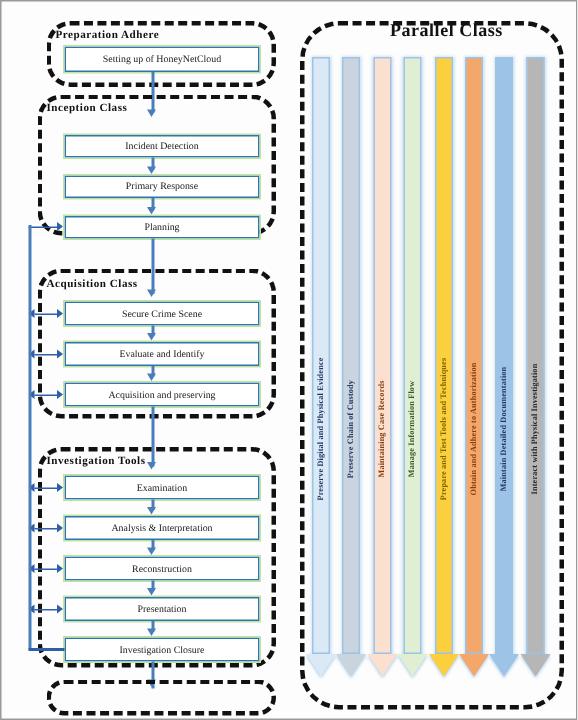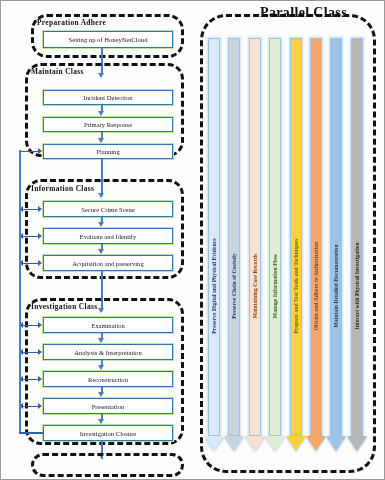--- a/index.html
+++ b/index.html
@@ -117,40 +117,40 @@
 <div id="page">
 
   <div class="class-box" style="left:30px;top:13px;width:153px;height:44px;"></div>
   <div class="class-title" style="left:36px;top:17px;">Preparation  Adhere</div>
   <div class="pbox" style="left:42px;top:30px;width:130px;height:17px;">Setting up of HoneyNetCloud</div>
 
   <div class="vline" style="left:100px;top:47px;height:27px;"></div>
   <div class="arrow-down" style="left:97.2px;top:72px;"></div>
 
   <div class="class-box" style="left:24px;top:62px;width:159px;height:94px;"></div>
-  <div class="class-title" style="left:30px;top:66px;">Maintain  Class</div>
+  <div class="class-title" style="left:30px;top:66px;">Inception  Class</div>
 
   <div class="pbox" style="left:42px;top:89px;width:130px;height:15px;">Incident Detection</div>
   <div class="vline" style="left:100px;top:104px;height:8px;"></div>
   <div class="arrow-down" style="left:97.2px;top:110px;"></div>
 
   <div class="pbox" style="left:42px;top:116px;width:130px;height:15px;">Primary Response</div>
   <div class="vline" style="left:100px;top:131px;height:8px;"></div>
   <div class="arrow-down" style="left:97.2px;top:137px;"></div>
 
   <div class="pbox" style="left:42px;top:143px;width:130px;height:15px;">Planning</div>
 
   <div class="hline" style="left:18px;top:149.5px;width:20px;"></div>
   <div class="arrow-right" style="left:37px;top:147px;"></div>
 
   <div class="vline" style="left:100px;top:158px;height:37px;"></div>
   <div class="arrow-down" style="left:97.2px;top:192px;"></div>
 
   <div class="class-box" style="left:24px;top:178px;width:159px;height:100px;"></div>
-  <div class="class-title" style="left:30px;top:183px;">Information  Class</div>
+  <div class="class-title" style="left:30px;top:183px;">Acquisition  Class</div>
 
   <div class="pbox" style="left:42px;top:200px;width:130px;height:16px;">Secure  Crime  Scene</div>
   <div class="hline" style="left:22px;top:207.5px;width:16px;"></div>
   <div class="arrow-right" style="left:37px;top:205px;"></div>
   <div class="arrow-left" style="left:18px;top:205px;"></div>
 
   <div class="vline" style="left:100px;top:216px;height:7px;"></div>
   <div class="arrow-down" style="left:97.2px;top:221px;"></div>
 
   <div class="pbox" style="left:42px;top:227px;width:130px;height:16px;">Evaluate and Identify</div>
@@ -163,21 +163,21 @@
 
   <div class="pbox" style="left:42px;top:254px;width:130px;height:16px;">Acquisition and preserving</div>
   <div class="hline" style="left:22px;top:261.5px;width:16px;"></div>
   <div class="arrow-right" style="left:37px;top:259px;"></div>
   <div class="arrow-left" style="left:18px;top:259px;"></div>
 
   <div class="vline" style="left:100px;top:270px;height:40px;"></div>
   <div class="arrow-down" style="left:97.2px;top:307px;"></div>
 
   <div class="class-box" style="left:24px;top:297px;width:159px;height:147px;"></div>
-  <div class="class-title" style="left:30px;top:301px;">Investigation  Class</div>
+  <div class="class-title" style="left:30px;top:301px;">Investigation  Tools</div>
 
   <div class="pbox" style="left:42px;top:316px;width:130px;height:16px;">Examination</div>
   <div class="hline" style="left:22px;top:323.5px;width:16px;"></div>
   <div class="arrow-right" style="left:37px;top:321px;"></div>
   <div class="arrow-left" style="left:18px;top:321px;"></div>
 
   <div class="vline" style="left:100px;top:332px;height:7px;"></div>
   <div class="arrow-down" style="left:97.2px;top:337px;"></div>
 
   <div class="pbox" style="left:42px;top:343px;width:130px;height:16px;">Analysis &amp; Interpretation</div>
@@ -208,21 +208,21 @@
 
   <div class="feedline" style="left:18px;top:149px;height:283px;"></div>
   <div class="hline" style="left:18px;top:431px;width:24px;"></div>
 
   <div class="vline" style="left:100px;top:440px;height:18px;"></div>
   <div class="arrow-down" style="left:97.2px;top:452px;"></div>
 
   <div class="class-box" style="left:30px;top:452px;width:153px;height:24px;"></div>
 
   <div class="class-box" style="left:199px;top:13px;width:176px;height:459px;border-radius:26px;"></div>
-  <div class="class-title" style="left:259px;top:4px;font-size:14px;">Parallel  Class</div>
+  <div class="class-title" style="left:259px;top:12px;font-size:12px;">Parallel  Class</div>
 
   <div id="parallel-columns">
       <div class="pcol" style="left: 207px; top: 37px; width: 12px; height: 413px;">
         <div class="shaft" style="height: 398px; background: rgb(219, 233, 247);"></div>
         <div class="head" style="top: 398px; border-left: 10px solid transparent; border-right: 10px solid transparent; border-top: 15px solid rgb(219, 233, 247); filter: drop-shadow(rgba(157, 195, 230, 0.9) 0px 1px 1px);"></div>
         <div class="vtext" style="color: rgb(31, 56, 100); top: 245px; transform: translate(-50%, 0px) rotate(-90deg);">Preserve Digital and Physical Evidence</div>
       </div>
       <div class="pcol" style="left: 227.4px; top: 37px; width: 12px; height: 413px;">
         <div class="shaft" style="height: 398px; background: rgb(201, 212, 222);"></div>
         <div class="head" style="top: 398px; border-left: 10px solid transparent; border-right: 10px solid transparent; border-top: 15px solid rgb(201, 212, 222); filter: drop-shadow(rgba(157, 195, 230, 0.9) 0px 1px 1px);"></div>

